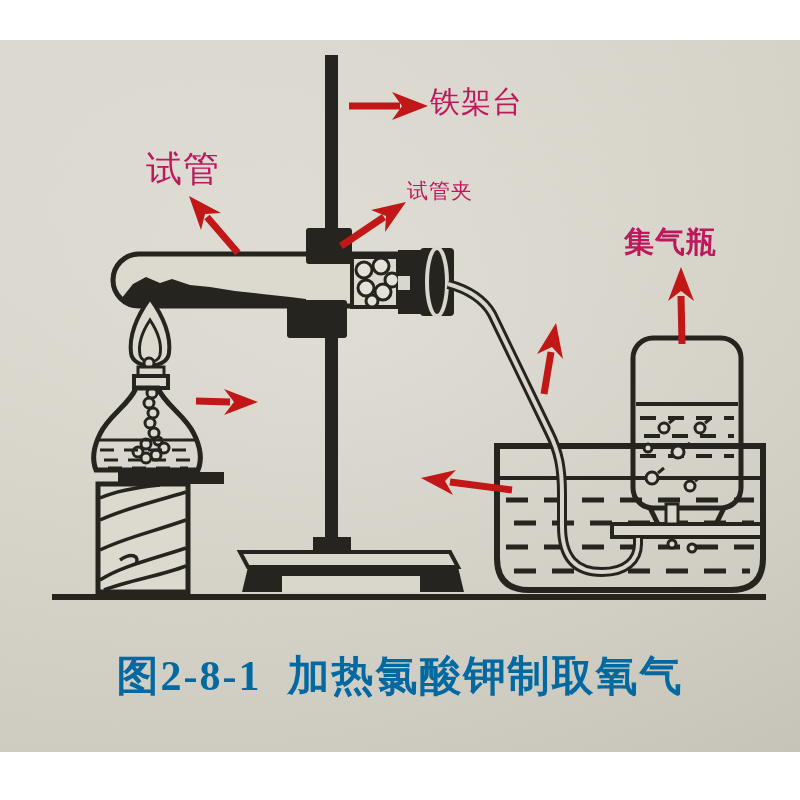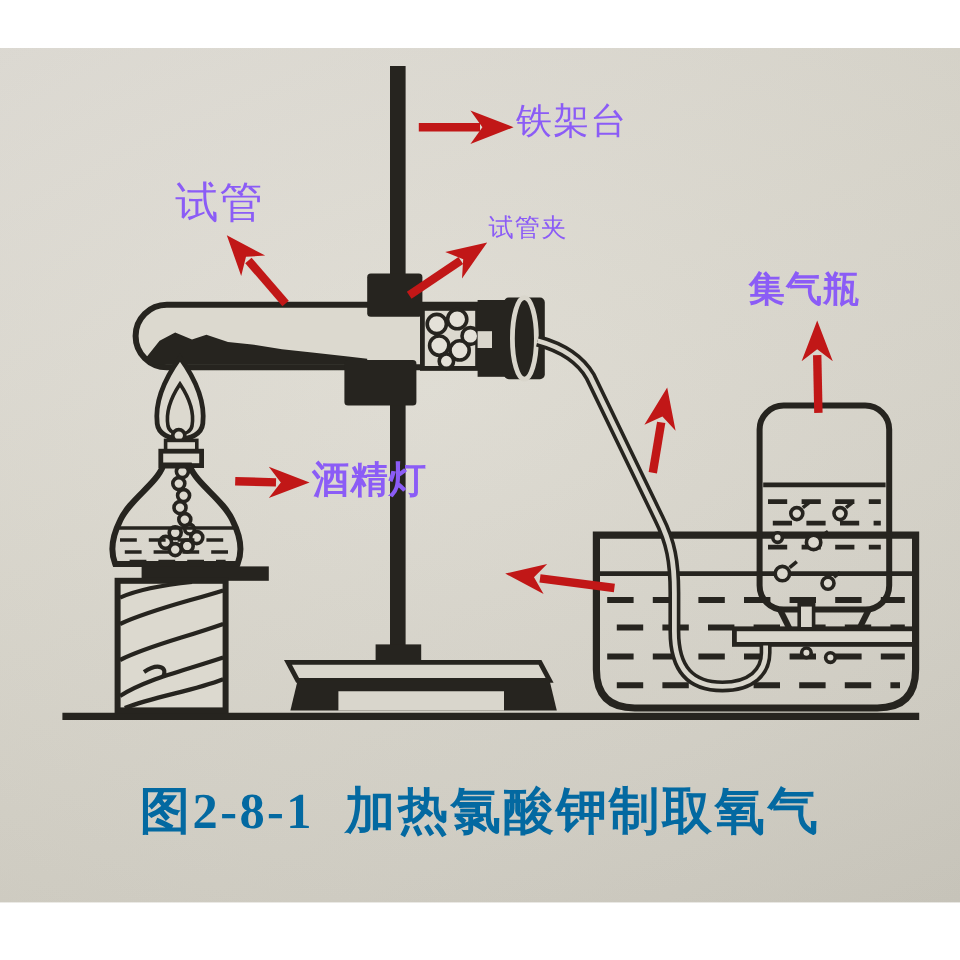--- a/index.html
+++ b/index.html
@@ -11,21 +11,21 @@
     position:absolute;left:0;top:40px;width:800px;height:712px;
     background:linear-gradient(155deg,#e2dfd8 0%,#dbd8ce 40%,#d5d2c8 78%,#cfccc2 100%);
   }
   .photo::after{ 
     content:"";position:absolute;inset:0;
     background:radial-gradient(120% 90% at 45% 40%,rgba(255,255,255,0.12),rgba(60,55,40,0.08) 95%);
     pointer-events:none;
   }
   svg.draw{position:absolute;left:0;top:0;width:800px;height:800px;}
   .label{
-    position:absolute;color:#8b5cf6;font-weight:500;line-height:1.05;
+    position:absolute;color:#be185d;font-weight:500;line-height:1.05;
     letter-spacing:1px;white-space:nowrap;text-align:center;
   }
   .lbl-iron-stand {left:430px;top:86px;font-size:30px;}
   .lbl-test-tube  {left:146px;top:150px;font-size:36px;}
   .lbl-clamp      {left:407px;top:180px;font-size:21px;}
   .lbl-gas-bottle {left:624px;top:226px;font-size:30px;font-weight:600;}
   .lbl-glass-tube {left:508px;top:284px;font-size:26px;}
   .lbl-alcohol-lamp{left:260px;top:384px;font-size:31px;font-weight:600;}
   .caption{
     position:absolute;left:0;top:648px;width:800px;text-align:center;
@@ -196,18 +196,17 @@
         <line x1="512" y1="490" x2="450" y2="482" stroke="#c11717" stroke-width="7"></line>
         <polygon points="421,478 456,470 445,481 453,495" fill="#c11717"></polygon>
       </g>
     </g>
   </svg>
 
   <div class="label lbl-iron-stand">铁架台</div>
   <div class="label lbl-test-tube">试管</div>
   <div class="label lbl-clamp">试管夹</div>
   <div class="label lbl-gas-bottle">集气瓶</div>
-  <div class="label lbl-alcohol-lamp">酒精灯</div>
 
   <div class="caption">
     <span class="cap-no">图2-8-1</span><span>加热氯酸钾制取氧气</span>
   </div>
 </div>
 
 </body></html>

